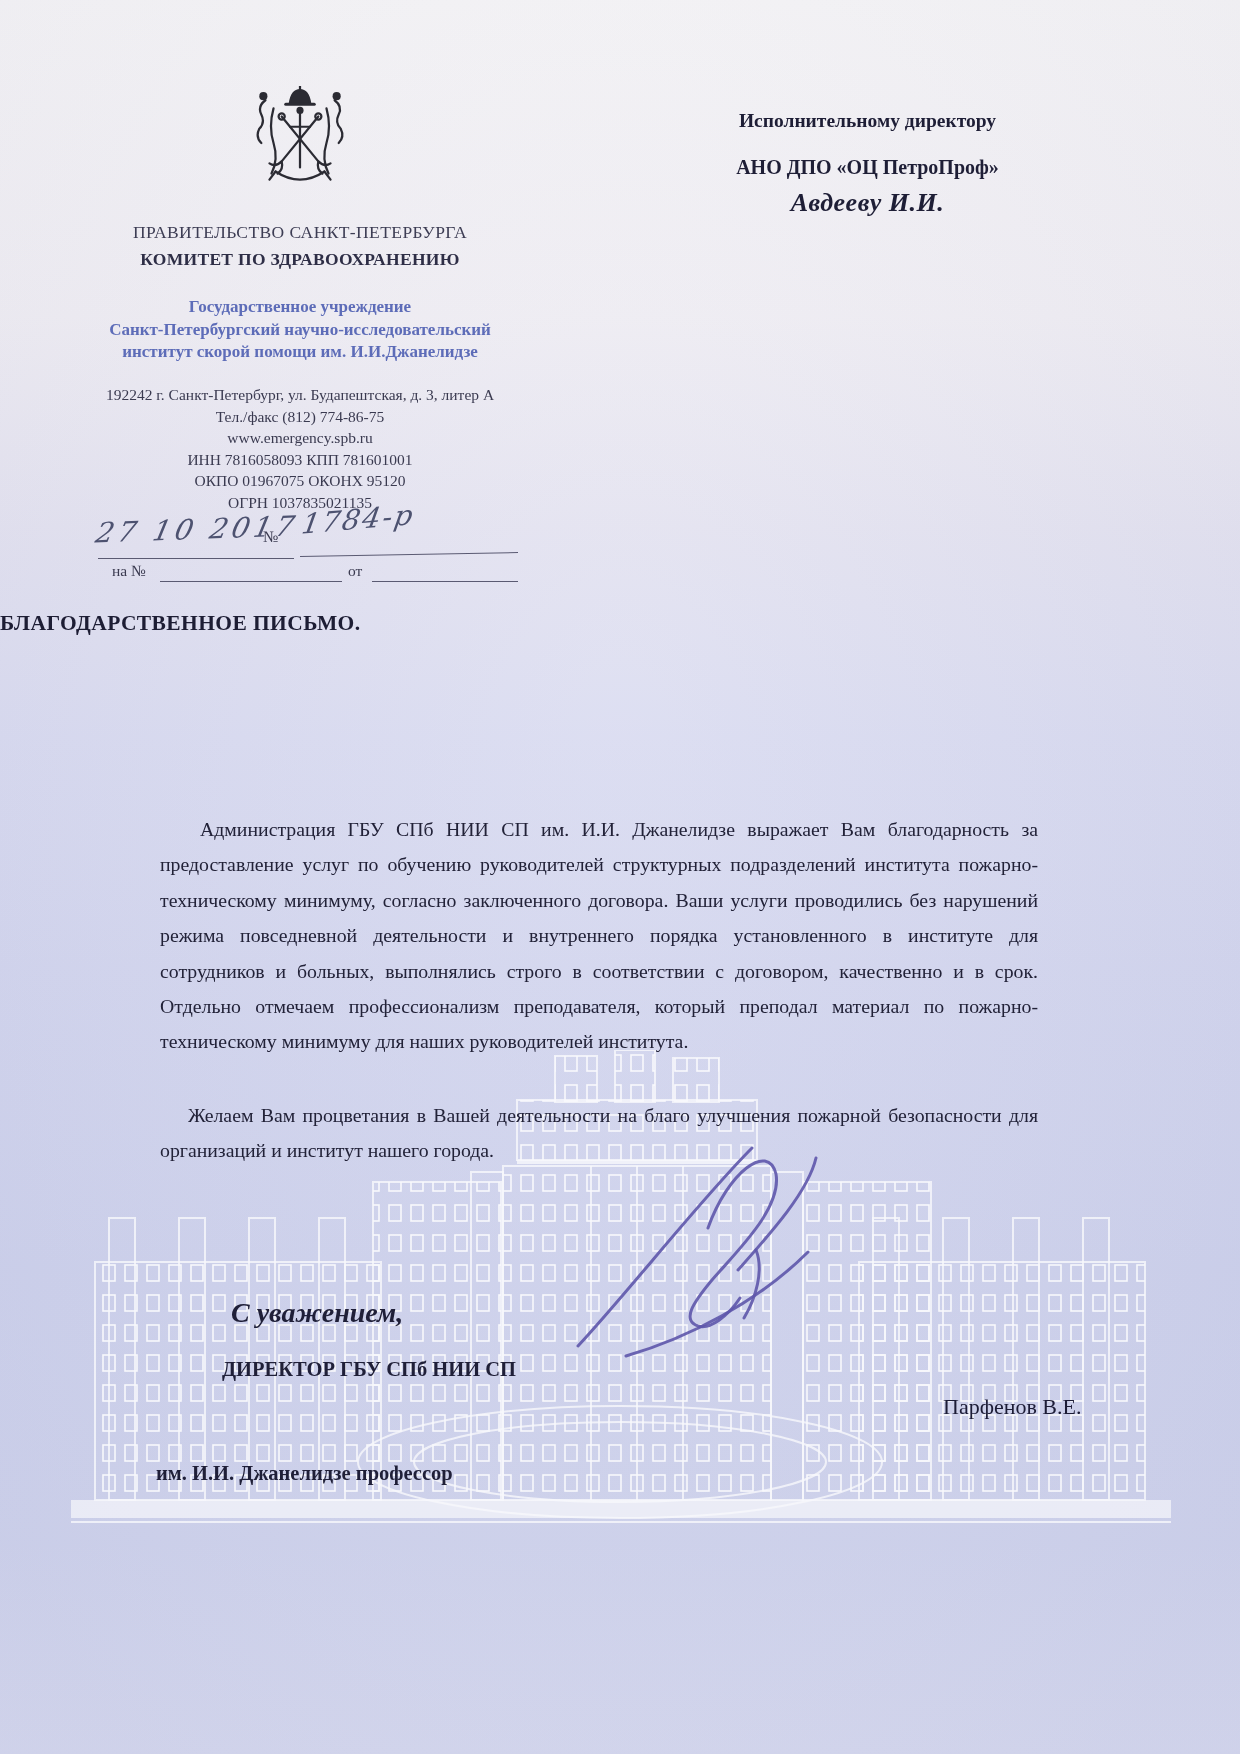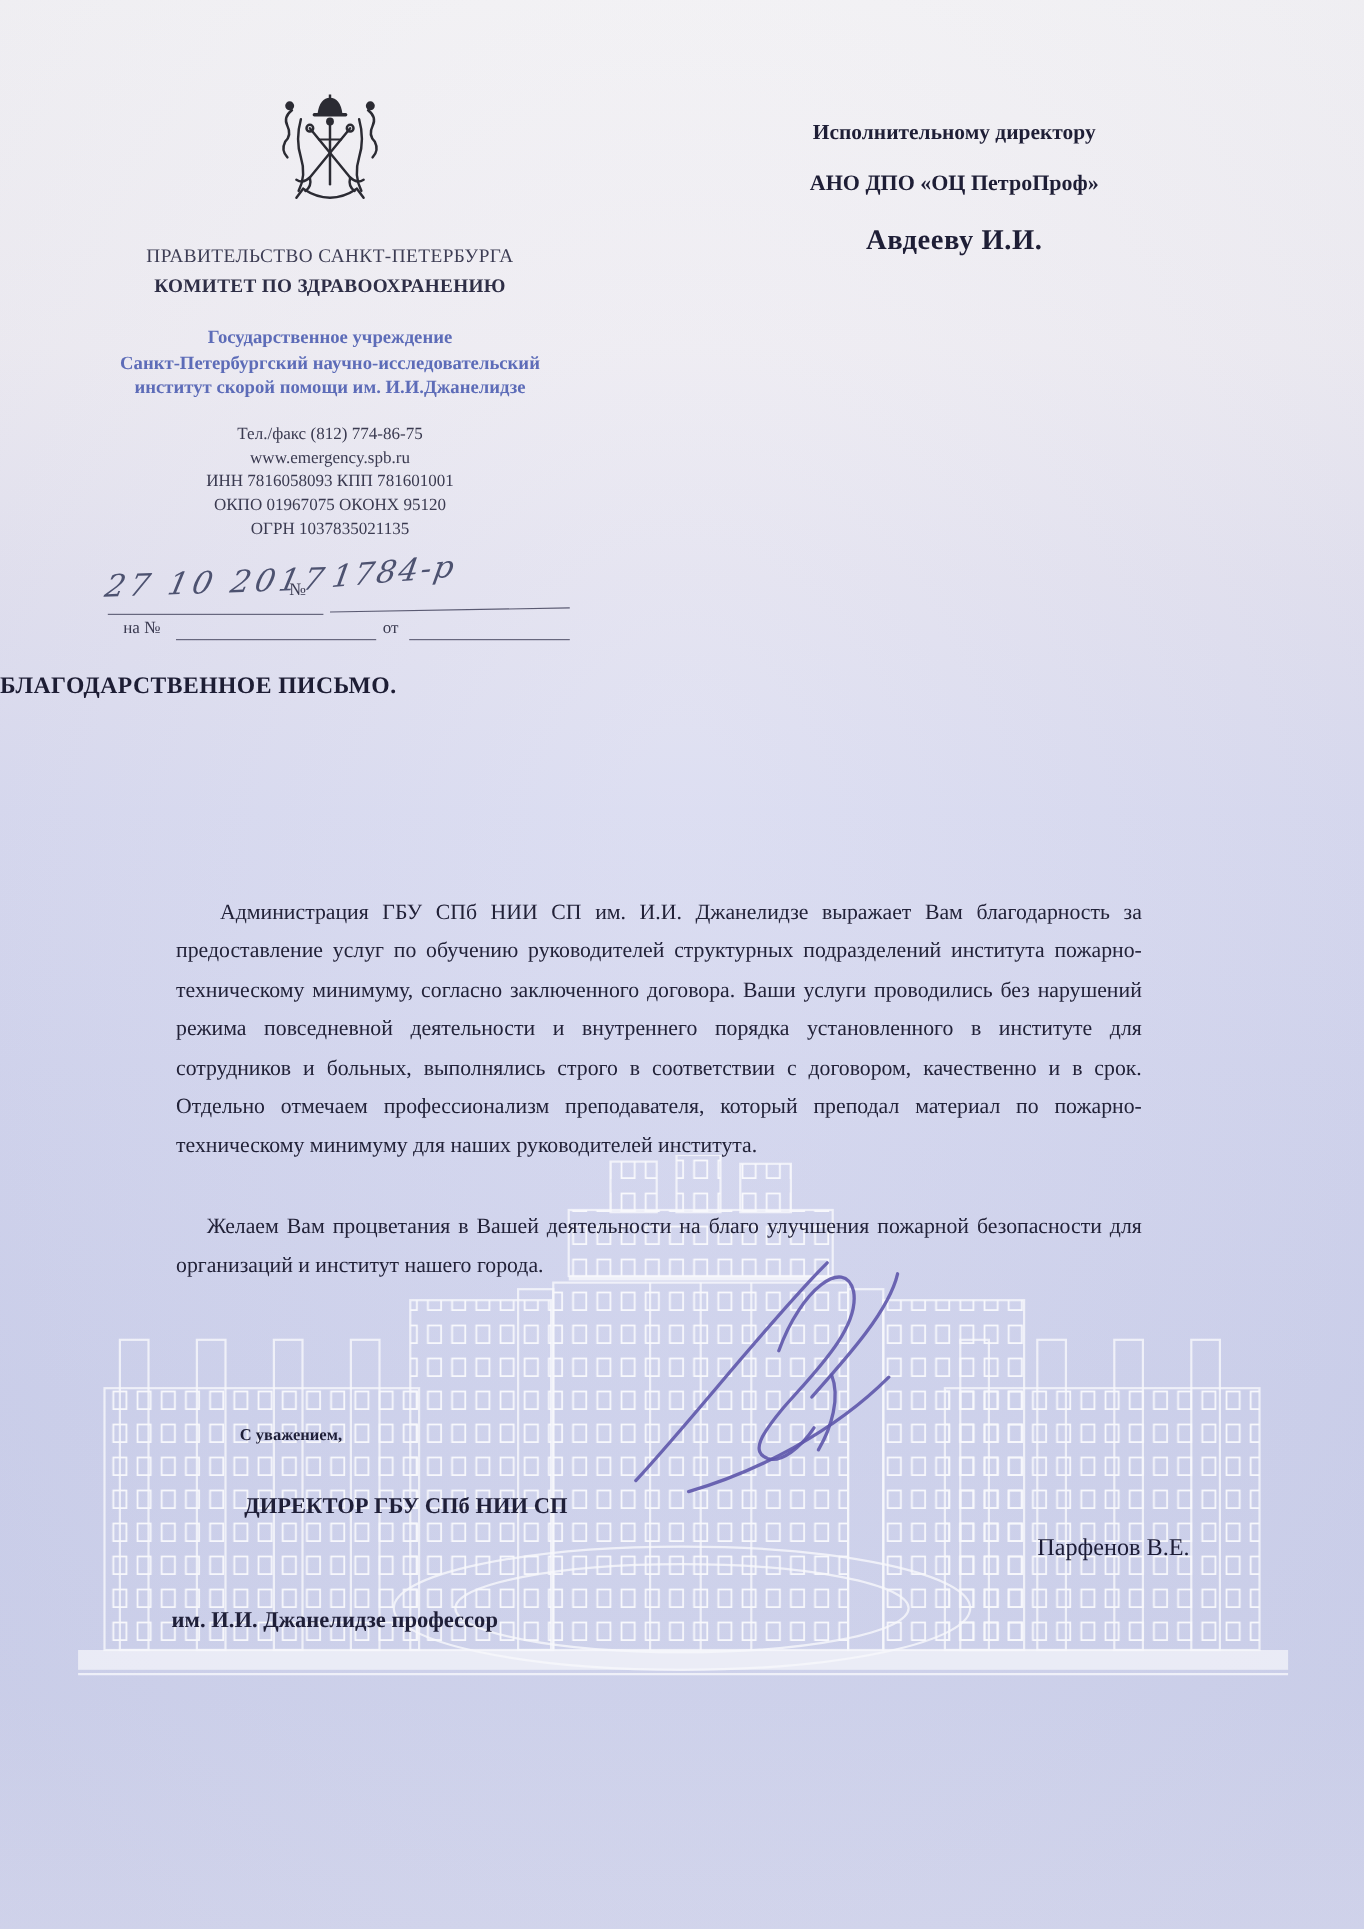--- a/index.html
+++ b/index.html
@@ -42,29 +42,29 @@
   .ul-a{left:98px;top:558px;width:196px;}
   .ul-b{left:300px;top:554px;width:218px;transform:rotate(-1deg);}
   .na-no{left:112px;top:562px;font-size:15.5px;color:#3a3a50;}
   .ot{left:348px;top:562px;font-size:15.5px;color:#3a3a50;}
   .ul-c{left:160px;top:581px;width:182px;}
   .ul-d{left:372px;top:581px;width:146px;}
   
   .recip{left:690px;top:110px;width:355px;text-align:center;color:#1e1e36;}
   .recip-1{font-size:19.5px;font-weight:bold;}
   .recip-2{margin-top:24px;font-size:20px;font-weight:bold;}
-  .recip-3{margin-top:24px;font-size:26px;font-weight:bold;letter-spacing:.5px;}
+  .recip-3{margin-top:9px;font-size:26px;font-weight:bold;letter-spacing:.5px;font-style:italic;}
   
   .title{left:0;top:611px;width:1240px;text-align:left;font-size:21.5px;font-weight:bold;letter-spacing:.4px;color:#1d1d34;}
   
   .body-text{left:160px;width:878px;font-size:19.8px;line-height:35.4px;text-align:justify;color:#222238;}
   .p1{top:812px;text-indent:40px;}
   .p2{top:1098px;text-indent:28px;}
   
-  .regards{left:218px;top:1297px;font-size:15px;font-weight:bold;color:#1f1f38;}
+  .regards{left:231px;top:1297px;font-size:28px;font-weight:bold;color:#1f1f38;font-style:italic;}
   .sig-line1{left:222px;top:1358px;font-size:20.5px;font-weight:bold;color:#1f1f38;}
   .sig-line2{left:156px;top:1462px;font-size:20.5px;font-weight:bold;color:#1f1f38;}
   .sig-name{left:943px;top:1394px;font-size:22px;font-weight:normal;color:#1c1c36;}
   .sig-svg{left:560px;top:1130px;width:300px;height:230px;z-index:3;}
   
   .wm{left:55px;top:1050px;width:1130px;height:480px;z-index:1;opacity:.85;}
   .emblem{left:248px;top:86px;width:104px;height:112px;}
 </style>
 </head>
 <body>
@@ -151,20 +151,21 @@
   <div class="abs z lh-col committee">КОМИТЕТ ПО ЗДРАВООХРАНЕНИЮ</div>
   <div class="abs z lh-col gov">ПРАВИТЕЛЬСТВО САНКТ-ПЕТЕРБУРГА</div>
 
   <div class="abs z lh-col inst">
     <div>Государственное учреждение</div>
     <div>Санкт-Петербургский научно-исследовательский</div>
     <div>институт скорой помощи им. И.И.Джанелидзе</div>
   </div>
 
   <div class="abs z lh-col details">
+    <div>192242 г. Санкт-Петербург, ул. Будапештская, д. 3, литер А</div>
     <div>Тел./факс (812) 774-86-75</div>
     <div>www.emergency.spb.ru</div>
     <div>ИНН 7816058093 КПП 781601001</div>
     <div>ОКПО 01967075 ОКОНХ 95120</div>
     <div>ОГРН 1037835021135</div>
   </div>
 
   <div class="abs z hand hand-date">27 10 2017</div>
   <div class="abs z no-sign">№</div>
   <div class="abs z hand hand-num">1784-р</div>

